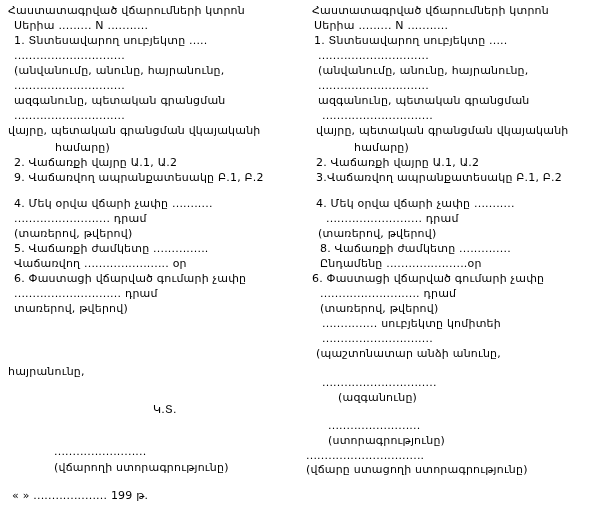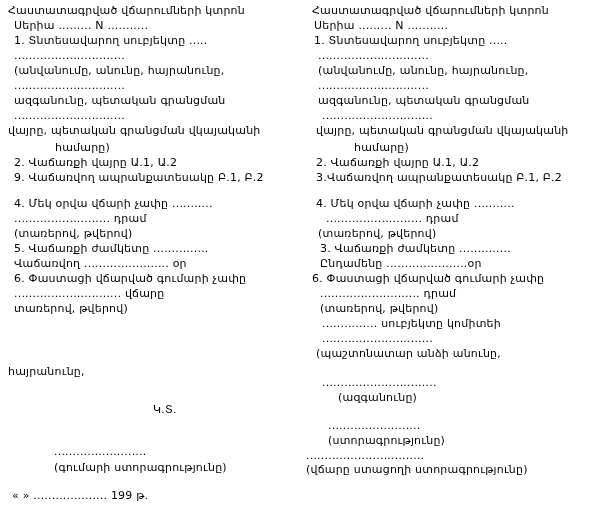--- a/index.html
+++ b/index.html
@@ -22,46 +22,46 @@
   <div class="ln" style="left:8px;top:124px">վայրը, պետական գրանցման վկայականի</div>
   <div class="ln" style="left:55px;top:141px">համարը)</div>
   <div class="ln" style="left:14px;top:156px">2. Վաճառքի վայրը  Ա.1,  Ա.2</div>
   <div class="ln" style="left:14px;top:171px">9. Վաճառվող ապրանքատեսակը Բ.1, Բ.2</div>
   <div class="ln" style="left:14px;top:197px">4. Մեկ օրվա վճարի չափը ...........</div>
   <div class="ln" style="left:14px;top:212px">..........................   դրամ</div>
   <div class="ln" style="left:14px;top:227px">(տառերով, թվերով)</div>
   <div class="ln" style="left:14px;top:242px">5. Վաճառքի ժամկետը ...............</div>
   <div class="ln" style="left:14px;top:257px">Վաճառվող ....................... օր</div>
   <div class="ln" style="left:14px;top:272px">6. Փաստացի վճարված գումարի չափը</div>
-  <div class="ln" style="left:14px;top:287px">............................. վճարը</div>
+  <div class="ln" style="left:14px;top:287px">............................. դրամ</div>
   <div class="ln" style="left:14px;top:302px"> տառերով, թվերով)</div>
   <div class="ln" style="left:8px;top:365px">հայրանունը,</div>
   <div class="ln" style="left:153px;top:403px">Կ.Տ.</div>
   <div class="ln" style="left:54px;top:445px">.........................</div>
-  <div class="ln" style="left:54px;top:461px">(գումարի ստորագրությունը)</div>
+  <div class="ln" style="left:54px;top:461px">(վճարողի ստորագրությունը)</div>
   <div class="ln" style="left:12px;top:489px">«    »  .................... 199 թ.</div>
 </div>
 
 <div>
   <div class="ln" style="left:312px;top:4px">Հաստատագրված վճարումների կտրոն</div>
   <div class="ln" style="left:314px;top:19px">Սերիա ......... N ...........</div>
   <div class="ln" style="left:314px;top:34px">1. Տնտեսավարող սուբյեկտը .....</div>
   <div class="ln" style="left:318px;top:49px">..............................</div>
   <div class="ln" style="left:318px;top:64px">(անվանումը, անունը, հայրանունը,</div>
   <div class="ln" style="left:318px;top:79px">..............................</div>
   <div class="ln" style="left:318px;top:94px">ազգանունը, պետական գրանցման</div>
   <div class="ln" style="left:322px;top:109px">..............................</div>
   <div class="ln" style="left:316px;top:124px">վայրը, պետական գրանցման վկայականի</div>
   <div class="ln" style="left:354px;top:141px">համարը)</div>
   <div class="ln" style="left:316px;top:156px">2. Վաճառքի վայրը  Ա.1,  Ա.2</div>
   <div class="ln" style="left:316px;top:171px">3.Վաճառվող ապրանքատեսակը Բ.1, Բ.2</div>
   <div class="ln" style="left:316px;top:197px">4. Մեկ օրվա վճարի չափը ...........</div>
   <div class="ln" style="left:326px;top:212px">..........................   դրամ</div>
   <div class="ln" style="left:318px;top:227px">(տառերով, թվերով)</div>
-  <div class="ln" style="left:320px;top:242px">3. Վաճառքի ժամկետը ..............</div>
+  <div class="ln" style="left:320px;top:242px">8. Վաճառքի ժամկետը ..............</div>
   <div class="ln" style="left:320px;top:257px">Ընդամենը ......................օր</div>
   <div class="ln" style="left:312px;top:272px">6. Փաստացի վճարված գումարի չափը</div>
   <div class="ln" style="left:320px;top:287px">........................... դրամ</div>
   <div class="ln" style="left:320px;top:302px">(տառերով, թվերով)</div>
   <div class="ln" style="left:322px;top:317px">............... սուբյեկտը կոմիտեի</div>
   <div class="ln" style="left:322px;top:332px">..............................</div>
   <div class="ln" style="left:316px;top:347px">(պաշտոնատար անձի անունը,</div>
   <div class="ln" style="left:322px;top:376px">...............................</div>
   <div class="ln" style="left:338px;top:391px">(ազգանունը)</div>
   <div class="ln" style="left:328px;top:419px">.........................</div>

